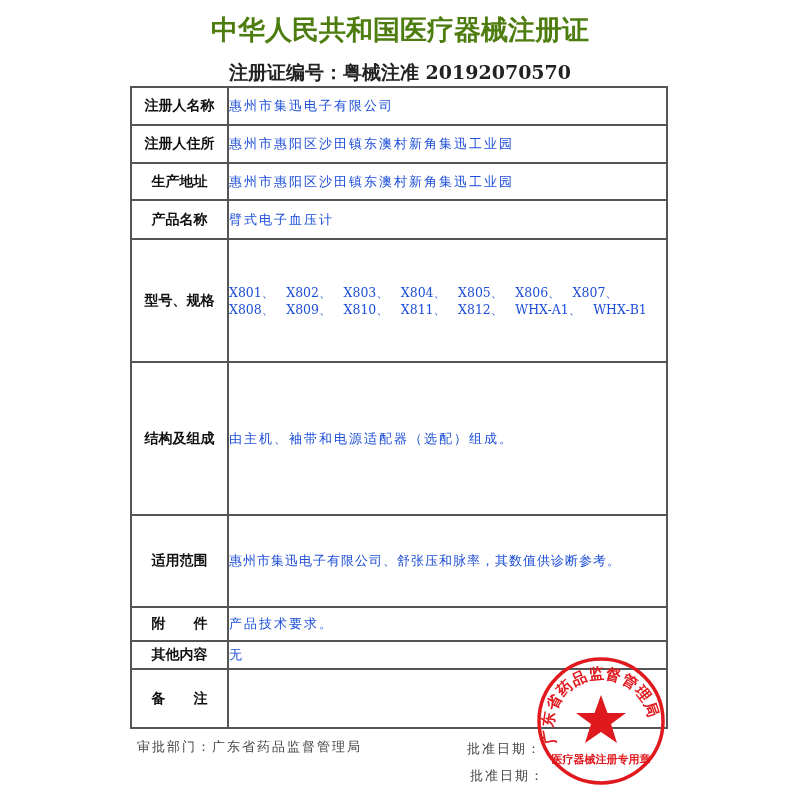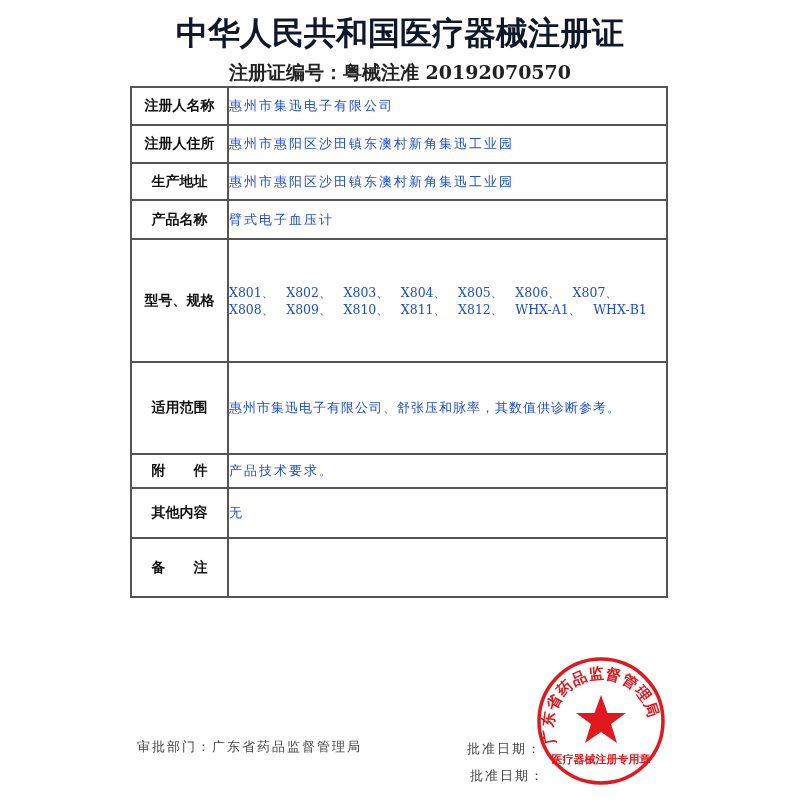--- a/index.html
+++ b/index.html
@@ -3,21 +3,21 @@
   <meta charset="utf-8">
   <style>
     html, body { margin: 0; padding: 0; }
     body {
       width: 800px; height: 800px; background: #ffffff; position: relative; overflow: hidden;
       font-family: "DejaVu Serif", "Liberation Serif", serif; color: #333;
     }
     .title {
       position: absolute; left: 0; top: 12px; width: 800px; text-align: center;
       font-family: "DejaVu Sans", "Liberation Sans", sans-serif;
-      font-weight: bold; font-size: 32px; color: #0f172a; letter-spacing: 0px;
+      font-weight: bold; font-size: 27px; color: #4d7c0f; letter-spacing: 0px;
     }
     .regno {
       position: absolute; left: 0; top: 60px; width: 800px; text-align: center;
       font-family: "DejaVu Sans", "Liberation Sans", sans-serif;
       font-weight: bold; font-size: 19px; color: #222;
     }
     .regno .num { font-family: "DejaVu Serif", "Liberation Serif", serif; font-weight: bold; }
     table.cert {
       position: absolute; left: 130px; top: 86px; width: 538px;
       border-collapse: collapse; table-layout: fixed;
@@ -67,29 +67,33 @@
   <tr style="height:39px">
     <td class="lbl">产品名称</td>
     <td class="val">臂式电子血压计</td>
   </tr>
   <tr style="height:123px">
     <td class="lbl">型号、规格</td>
     <td class="val models">
       <span class="m">X801、</span><span class="m">X802、</span><span class="m">X803、</span><span class="m">X804、</span><span class="m">X805、</span><span class="m">X806、</span><span class="m">X807、</span><span class="m">X808、</span><span class="m">X809、</span><span class="m">X810、</span><span class="m">X811、</span><span class="m">X812、</span><span class="m">WHX-A1、</span><span class="m">WHX-B1</span>
     </td>
   </tr>
+  <tr style="height:153px">
+    <td class="lbl">结构及组成</td>
+    <td class="val">由主机、袖带和电源适配器（选配）组成。</td>
+  </tr>
   <tr style="height:92px">
     <td class="lbl">适用范围</td>
     <td class="val" style="letter-spacing:1px">惠州市集迅电子有限公司、舒张压和脉率，其数值供诊断参考。</td>
   </tr>
   <tr style="height:34px">
     <td class="lbl" style="white-space:pre">附　　件</td>
     <td class="val">产品技术要求。</td>
   </tr>
-  <tr style="height:50px">
+  <tr style="height:28px">
     <td class="lbl">其他内容</td>
     <td class="val">无</td>
   </tr>
   <tr style="height:59px">
     <td class="lbl" style="white-space:pre">备　　注</td>
     <td class="val"></td>
   </tr>
 </tbody>
   </table>
 

